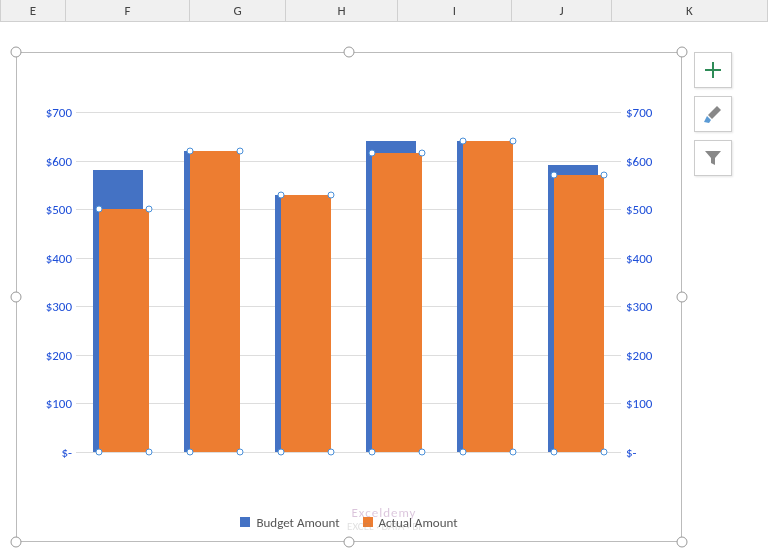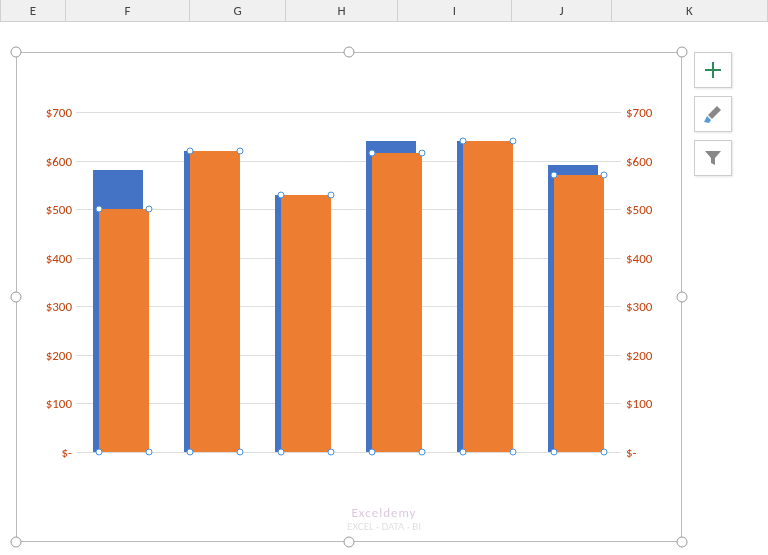--- a/index.html
+++ b/index.html
@@ -17,21 +17,21 @@
   
   .chart-container { position: absolute; left: 16px; top: 52px; width: 666px; height: 490px; }
   .chart-border { position: absolute; inset: 0; border: 1px solid #bbb; background: #fff; }
   .chart-title { text-align: center; font-size: 20px; color: #555; margin-top: 16px; }
   
   .plot-area { position: absolute; left: 60px; top: 60px; width: 545px; height: 340px; }
   .grid-line { position: absolute; left: 0; width: 100%; border-top: 1px solid #ddd; }
   
   .y-labels-left { position: absolute; left: 12px; top: 60px; width: 44px; height: 340px; }
   .y-labels-right { position: absolute; right: 12px; top: 60px; width: 44px; height: 340px; text-align: right;}
-  .y-label { position: absolute; width: 44px; font-size: 13px; color: #c2410c; transform: translateY(-50%); }
+  .y-label { position: absolute; width: 44px; font-size: 13px; color: #1d4ed8; transform: translateY(-50%); }
   .y-labels-left .y-label { text-align: right; }
   .y-labels-right .y-label { text-align: left; }
   
   .bars { position: absolute; inset: 0; }
   .bar-group { position: absolute; bottom: 0; width: 70px; }
   .bar-back { position: absolute; bottom: 0; width: 50px; left: 0px; background: #4472C4; }
   .bar-front { position: absolute; bottom: 0; width: 50px; left: 6px; background: #ED7D31; }
   .sel-handle { position: absolute; width: 7px; height: 7px; border: 1px solid #4a90d9; background: #fff; border-radius: 50%; transform: translate(-50%, -50%); }
   
   .x-labels { position: absolute; left: 60px; top: 404px; width: 545px; height: 20px; }
@@ -152,20 +152,30 @@
           <div class="bar-front" style="height: 276.857px; background: rgb(237, 125, 49);"></div>
           <div class="sel-handle" style="left: 6px; bottom: 276.857px; top: auto; transform: translate(-50%, 50%);"></div>
           <div class="sel-handle" style="left: 56px; bottom: 276.857px; top: auto; transform: translate(-50%, 50%);"></div>
           <div class="sel-handle" style="left: 6px; bottom: 0px; top: auto; transform: translate(-50%, 50%);"></div>
           <div class="sel-handle" style="left: 56px; bottom: 0px; top: auto; transform: translate(-50%, 50%);"></div>
         </div>
       </div>
   </div>
 
 
+  <div class="legend">
+    <span class="legend-item">
+      <span class="legend-swatch" style="background:#4472C4"></span>
+      <span>Budget Amount</span>
+    </span>
+    <span class="legend-item">
+      <span class="legend-swatch" style="background:#ED7D31"></span>
+      <span>Actual Amount</span>
+    </span>
+  </div>
 </div>
 
 <div class="side-btns">
   <div class="side-btn">
     <svg width="18" height="18" viewBox="0 0 18 18">
         <path d="M8 1h2v16H8zM1 8h16v2H1z" fill="#2e8b57"></path>
       </svg>
   </div>
   <div class="side-btn">
     <svg width="20" height="20" viewBox="0 0 20 20">

